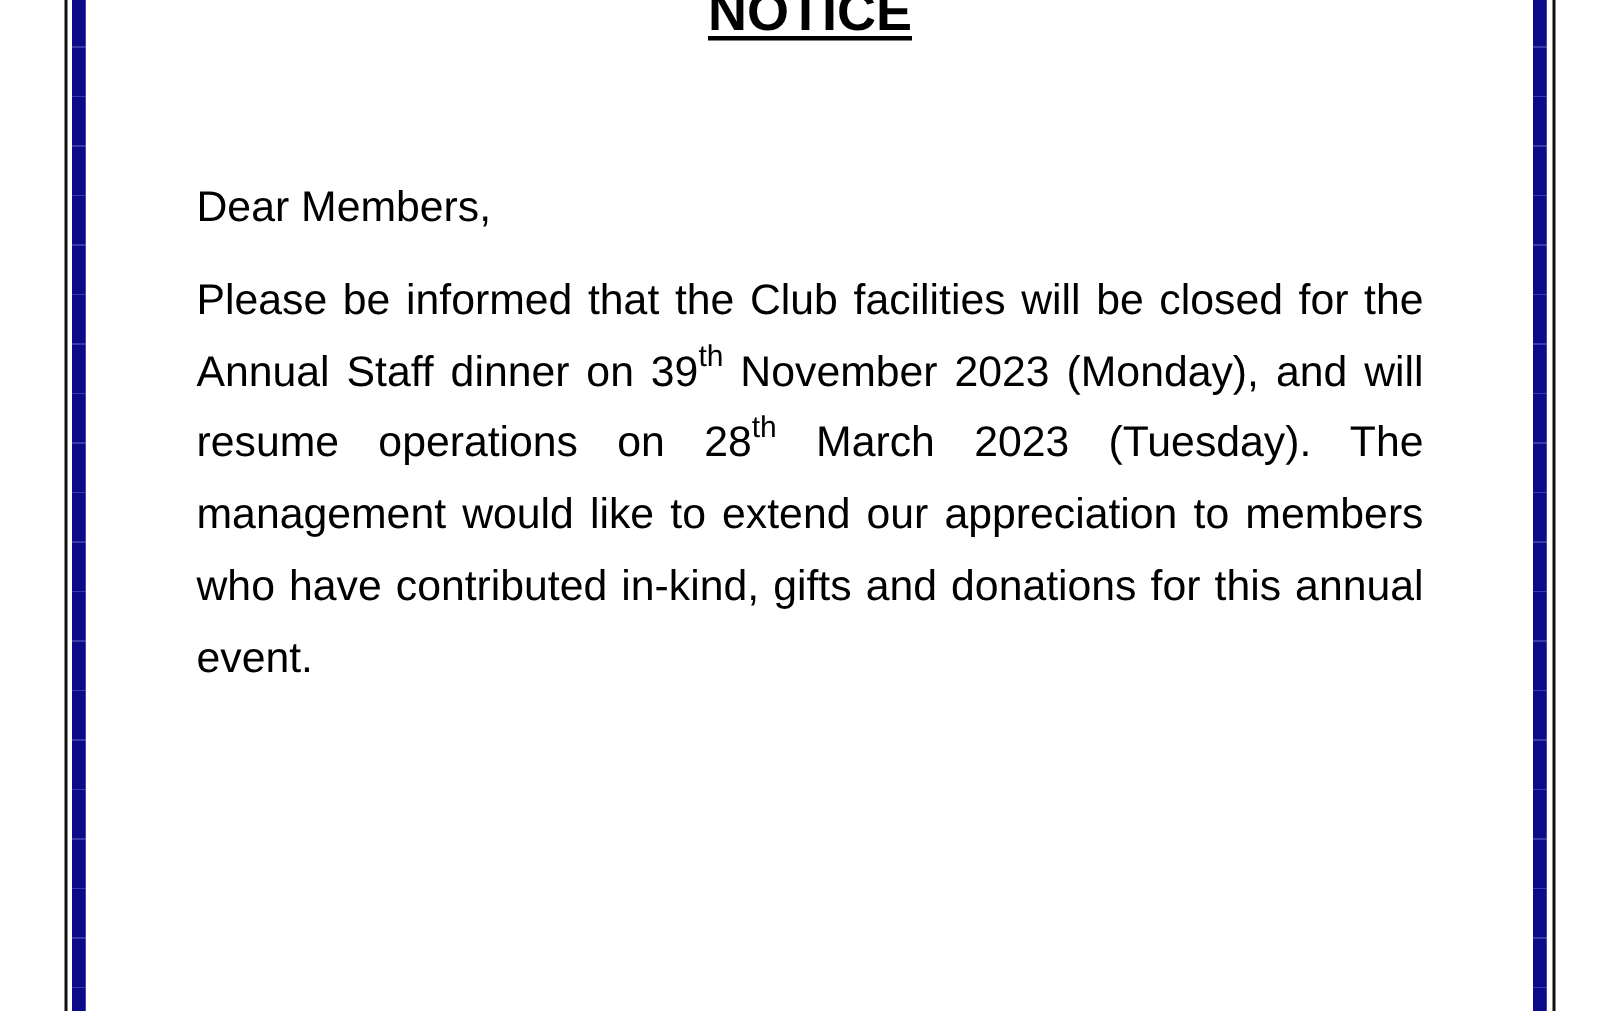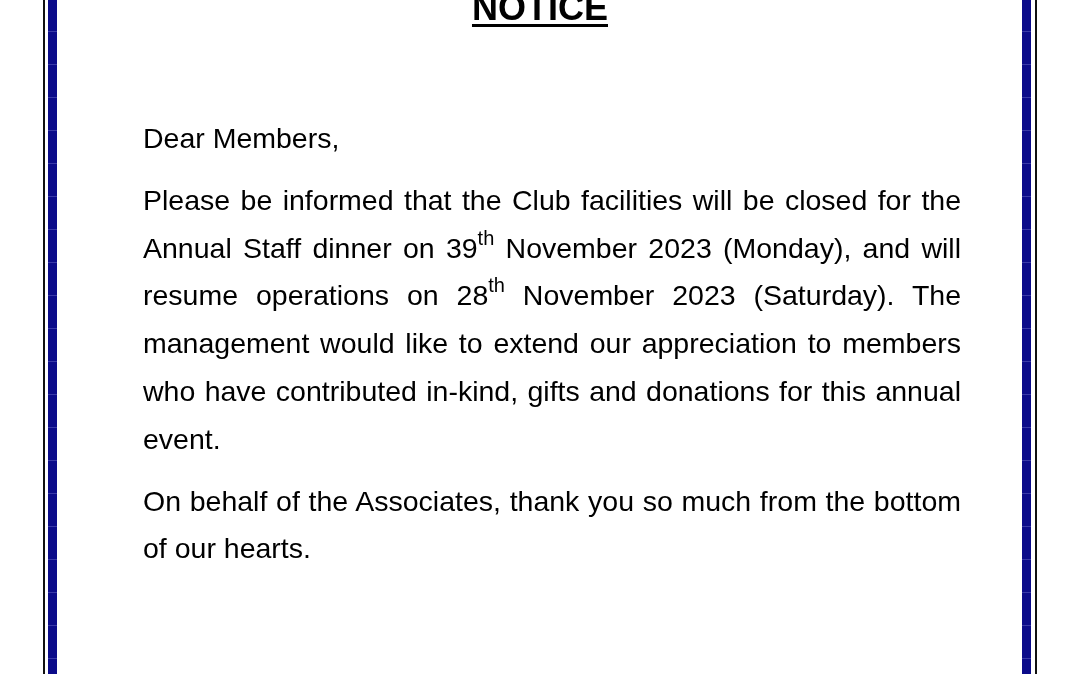--- a/index.html
+++ b/index.html
@@ -61,21 +61,20 @@
 
   .content {
     position: absolute;
     left: 131px;
     top: 115px;
     width: 818px;
     font-family: "Liberation Sans", sans-serif;
     font-size: 28.5px;
     line-height: 47.8px;
     color: #000;
-    margin-left: 12px;
   }
   .content p {
     margin: 0 0 14px 0;
     text-align: justify;
   }
   sup {
     font-size: 20px;
     line-height: 0;
     vertical-align: 0;
     position: relative;
@@ -89,15 +88,14 @@
 <div class="blue-band left"></div>
 <div class="blue-band right"></div>
 <div class="outer-line right"></div>
 
 <div class="title">
   <span>NOTICE</span>
 </div>
 
 <div class="content">
   <p>Dear Members,</p>
-  <p><span>Please be informed that the Club facilities will be closed for the Annual Staff dinner on 39</span><sup>th</sup><span> November 2023 (Monday), and will resume operations on 28</span><sup>th</sup><span> November 2023 (Saturday). The management would like to extend our appreciation to members who have contributed in-kind, gifts and donations for this annual event.</span></p>
-  <p>On behalf of the Associates, thank you so much from the bottom of our hearts.</p>
+  <p><span>Please be informed that the Club facilities will be closed for the Annual Staff dinner on 39</span><sup>th</sup><span> November 2023 (Monday), and will resume operations on 28</span><sup>th</sup><span> March 2023 (Tuesday). The management would like to extend our appreciation to members who have contributed in-kind, gifts and donations for this annual event.</span></p>
 </div>
 
 </body></html>

